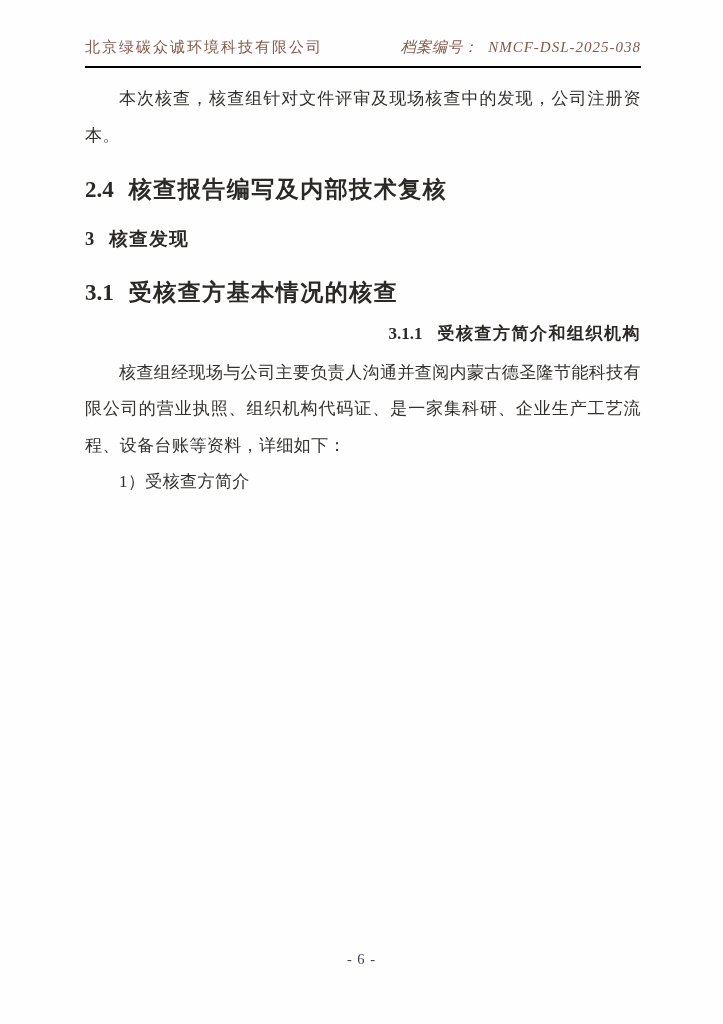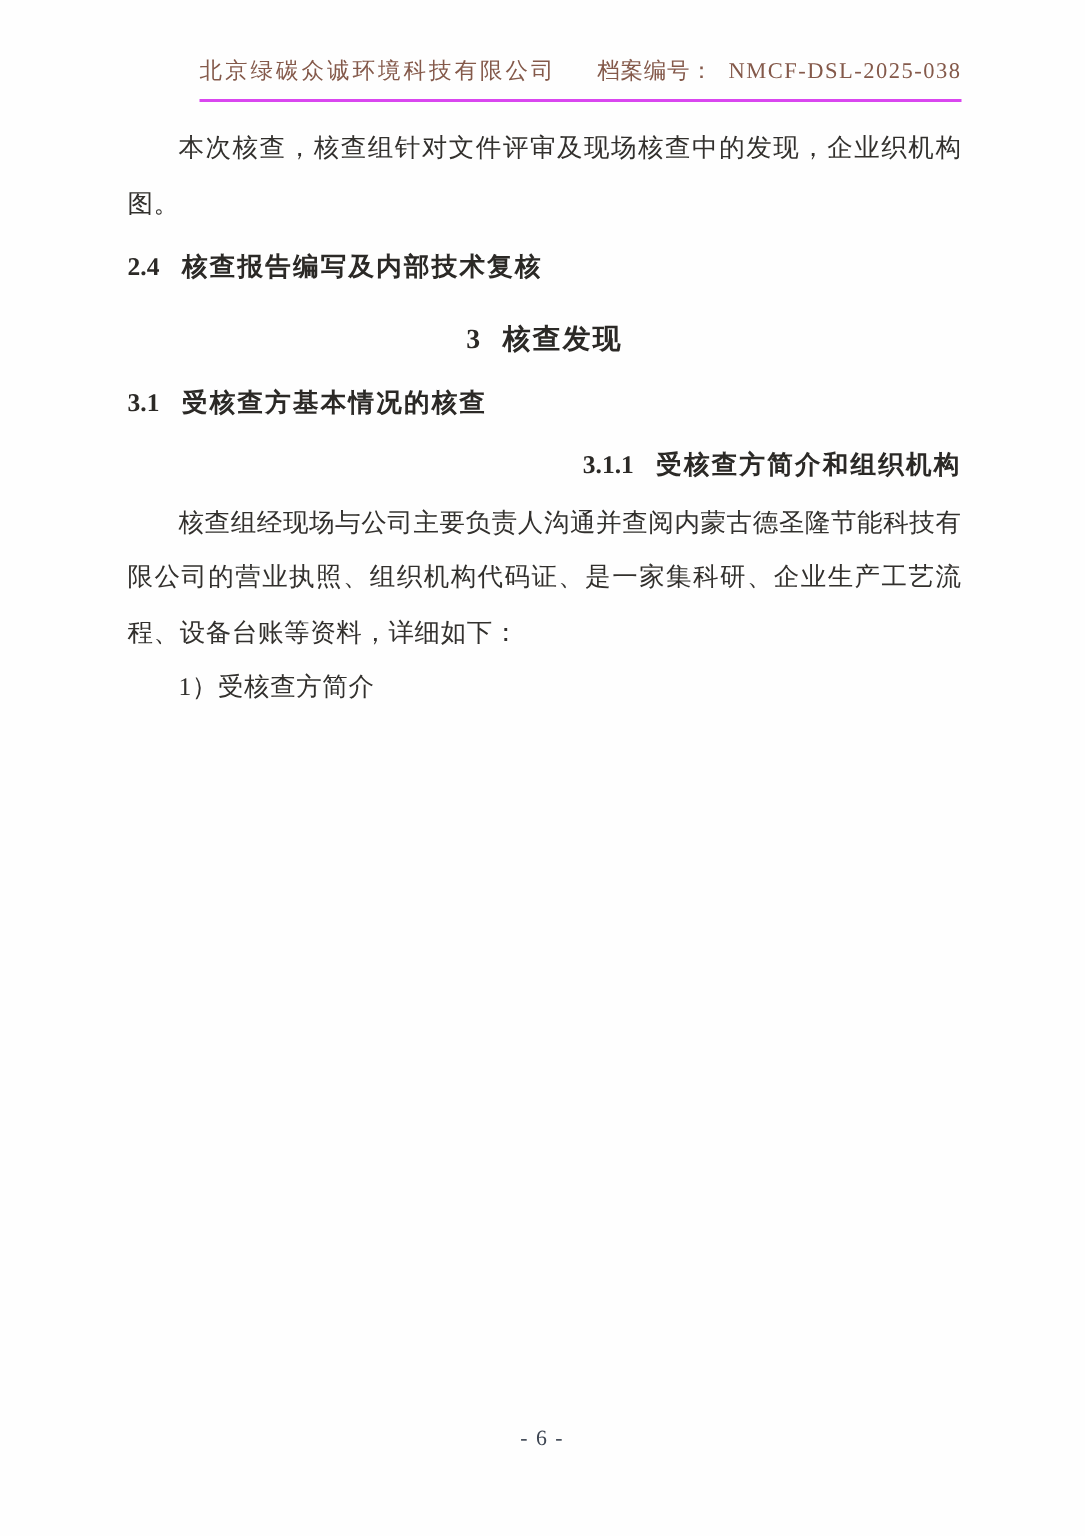--- a/index.html
+++ b/index.html
@@ -21,32 +21,32 @@
     position: absolute;
     left: 85px;
     width: 556px;
     top: 38px;
   }
   
   .page-header {
     display: flex;
     justify-content: space-between;
     align-items: flex-start;
-    border-bottom: 2px solid #d946ef;
+    border-bottom: 2px solid #000000;
     padding-bottom: 9px;
     color: #84594a;
-    margin-left: 48px;
   }
   .header-company {
     font-size: 15px;
     letter-spacing: 2px;
   }
   .header-archive {
     font-size: 15px;
     letter-spacing: 0.5px;
+    font-style: italic;
   }
   .header-archive .archive-value {
     margin-left: 10px;
     letter-spacing: 1px;
   }
   
   .doc-body {
     color: #32302d;
     font-size: 17px;
   }
@@ -63,29 +63,28 @@
   p.para.first {
     margin-top: 13px;
   }
   .heading {
     margin: 0;
     font-weight: bold;
     color: #2b2926;
     line-height: 36.6px;
   }
   .h-level-2 {
-    font-size: 17px;
-    margin-top: 6px;
+    font-size: 23px;
+    margin-top: 18px;
     margin-bottom: 2px;
   }
   .h-level-1 {
     font-size: 18.5px;
     margin-top: 12px;
     margin-bottom: 4px;
-    text-align: center;
   }
   .h-level-3 {
     font-size: 17px;
     margin-top: 4px;
     margin-bottom: 2px;
     text-align: right;
   }
   .h-num {
     display: inline-block;
     margin-right: 15px;
@@ -120,21 +119,21 @@
 
     <div class="page-header">
       <span class="header-company">北京绿碳众诚环境科技有限公司</span>
       <span class="header-archive">
         <span>档案编号：</span><span class="archive-value">NMCF-DSL-2025-038</span>
       </span>
     </div>
 
     <div class="doc-body">
 
-      <p class="para first">本次核查，核查组针对文件评审及现场核查中的发现，企业织机构图。</p>
+      <p class="para first">本次核查，核查组针对文件评审及现场核查中的发现，公司注册资本。</p>
 
       <h2 class="heading h-level-2">
         <span class="h-num">2.4</span><span class="h-title">核查报告编写及内部技术复核</span>
       </h2>
 
 
       <h1 class="heading h-level-1">
         <span class="h-num">3</span><span class="h-title">核查发现</span>
       </h1>
 

